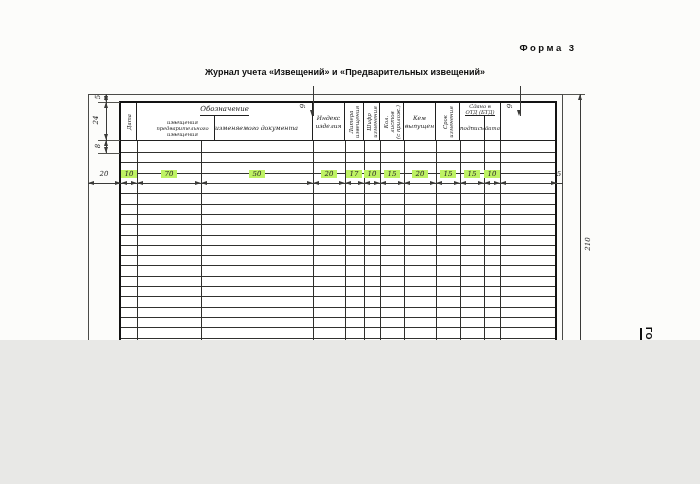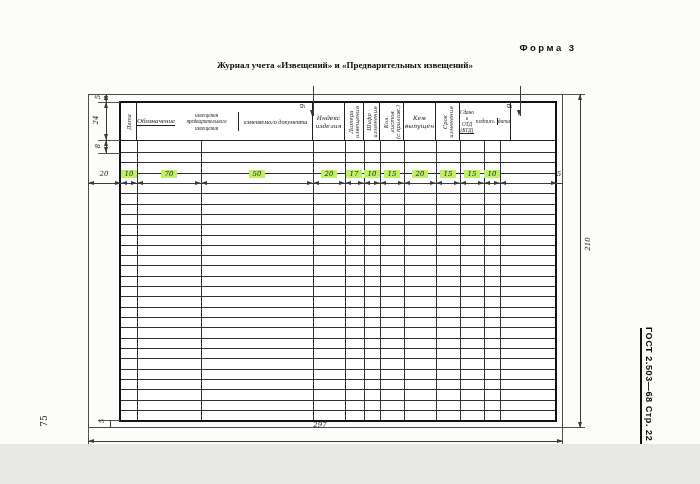--- a/index.html
+++ b/index.html
@@ -1,36 +1,36 @@
 <!DOCTYPE html>
 <html><head>
 <meta charset="utf-8">
 <style>
   html,body{margin:0;padding:0;background:#e8e8e6;}
   *{box-sizing:border-box;}
-  #page{position:relative;width:700px;height:444px;background:#fcfcfa;font-family:"DejaVu Serif",serif;color:#1a1a1a;overflow:hidden;}
+  #page{position:relative;width:700px;height:340px;background:#fcfcfa;font-family:"DejaVu Serif",serif;color:#1a1a1a;overflow:hidden;}
 
   
   #form-label{position:absolute;left:500px;top:42px;width:96px;text-align:center;
     font:700 9.5px "Liberation Sans",sans-serif;letter-spacing:2.5px;color:#0e0e0e;}
   .title-line{position:absolute;left:118px;width:454px;text-align:center;
     font:700 9px/1.25 "Liberation Sans",sans-serif;color:#0e0e0e;}
-  #title1{top:56px;} #title2{top:60px;font-family:Liberation Serif, serif;}
+  #title1{top:56px;} #title2{top:67px;}
 
   
   #sheet{position:absolute;left:88px;top:94px;width:475px;height:334px;border:1px solid #4b4b48;}
   #table{position:absolute;left:119px;top:101px;width:438px;height:321px;border:2px solid #131313;
     background:#fff;display:flex;flex-direction:column;}
   #thead{flex:0 0 38px;display:flex;border-bottom:1px solid #202020;font-style:italic;}
   .hc{border-right:1px solid #202020;position:relative;display:flex;align-items:center;justify-content:center;text-align:center;}
   .hc.last{border-right:none;}
   .htxt{font-size:6px;line-height:1.18;white-space:pre-line;}
   .rot>span{position:absolute;left:50%;top:50%;transform:translate(-50%,-50%) rotate(-90deg);
     width:36px;text-align:center;font-size:5.4px;line-height:1.12;white-space:pre-line;}
-  .grp{display:flex;padding:0;font-family:Liberation Serif, serif;}
+  .grp{display:flex;flex-direction:column;padding:0;}
   .gtop{flex:0 0 13px;border-bottom:1px solid #202020;display:flex;align-items:center;justify-content:center;}
   .gbot{flex:1;display:flex;}
   .gcell{border-right:1px solid #202020;display:flex;align-items:center;justify-content:center;text-align:center;}
   .gcell.last{border-right:none;flex:1;}
   #tbody{flex:1;position:relative;display:flex;flex-direction:column;}
   .vline{position:absolute;top:0;bottom:0;width:1px;background:#2f2f2d;}
   .row{flex:1;border-bottom:1px solid #31312f;}
   .row.r8{flex:0 0 12px;}
   .row.lastrow{border-bottom:none;}
 

